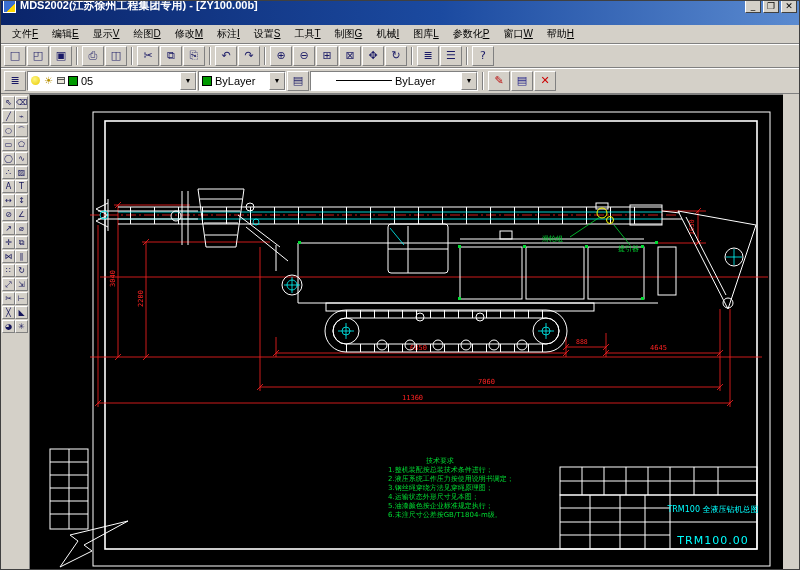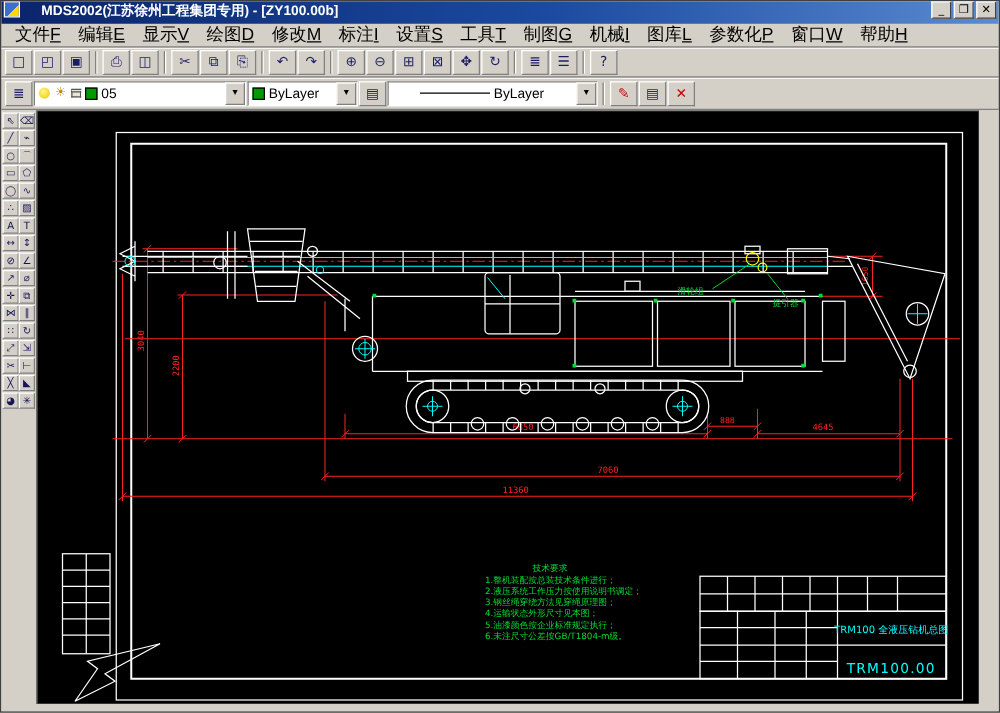--- a/index.html
+++ b/index.html
@@ -2,32 +2,32 @@
 <html style="--c-chrome: #d4d0c8; --c-canvas: #000000; --c-white: #ffffff; --c-cyan: #00ffff; --c-red: #ff2222; --c-green: #00dd33; --c-yellow: #ffff00;"><head>
 <meta charset="utf-8">
 <style>
   html,body{margin:0;padding:0;background:#808080;}
   *{box-sizing:border-box;}
   .app{width:800px;height:570px;position:relative;overflow:hidden;
        background:var(--c-chrome,#d4d0c8);
        font-family:"Liberation Sans","DejaVu Sans",sans-serif;
        border:1px solid #404040;}
   
-  .titlebar{height:18px;display:flex;align-items:flex-start;padding:0 2px;
+  .titlebar{height:18px;display:flex;align-items:flex-end;padding:12px 2px;
     background:linear-gradient(90deg,#0a246a 0%,#1b4aa0 55%,#5a8ad0 100%);
-    color:#fff;font-size:11px;font-weight:bold;gap:17px;}
+    color:#fff;font-size:11px;font-weight:bold;gap:4px;}
   .app-icon{width:13px;height:13px;background:linear-gradient(135deg,#3b6fd0 60%,#ffd800 60%);
     border:1px solid #fff;flex:0 0 auto;}
   .titletext{flex:1;white-space:nowrap;overflow:hidden;}
   .wbtns{display:flex;gap:2px;}
   .wbtn{width:16px;height:14px;background:var(--c-chrome,#d4d0c8);border:1px solid;
     border-color:#fff #404040 #404040 #fff;font-size:9px;line-height:11px;text-align:center;
     color:#000;padding:0;font-family:"DejaVu Sans",sans-serif;}
   
-  .menubar{height:19px;display:flex;align-items:center;padding:0 4px;font-size:14px;
+  .menubar{height:19px;display:flex;align-items:center;padding:0 4px;font-size:10px;
     border-bottom:1px solid #808080;position:relative;}
   .menu-item{padding:1px 7px;color:#000;cursor:default;white-space:nowrap;}
   .menu-item u{margin-left:0px;}
   
   .tb{display:flex;align-items:center;padding:1px 3px;gap:1px;
       border-bottom:1px solid #808080;box-shadow:inset 0 1px 0 #ffffff;}
   .tb1{height:24px;}
   .tb2{height:26px;}
   .tbtn{width:22px;height:20px;background:var(--c-chrome,#d4d0c8);border:1px solid;
     border-color:#fff #808080 #808080 #fff;font-size:11px;line-height:16px;text-align:center;

